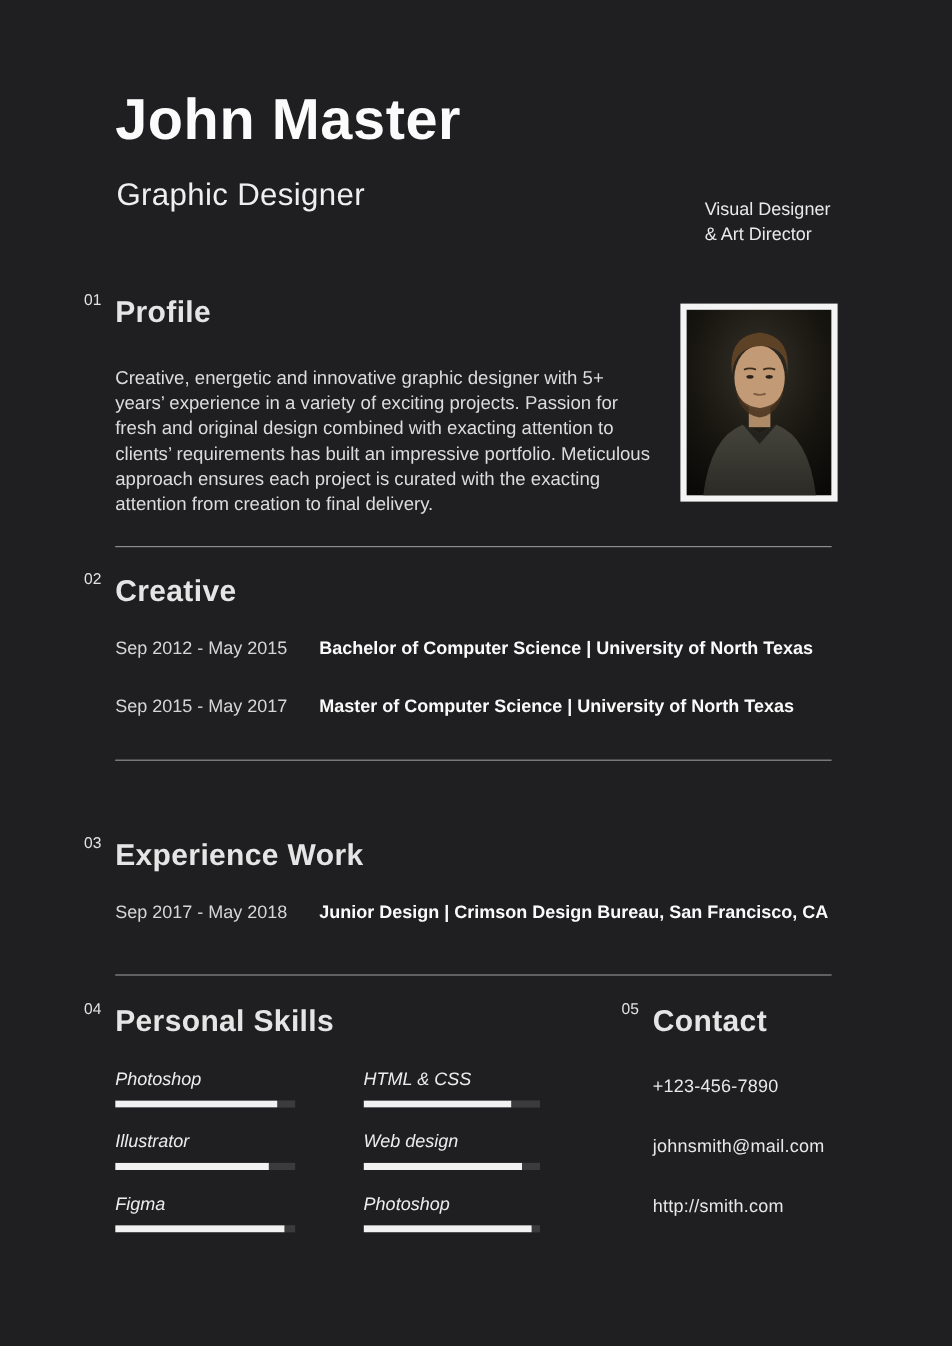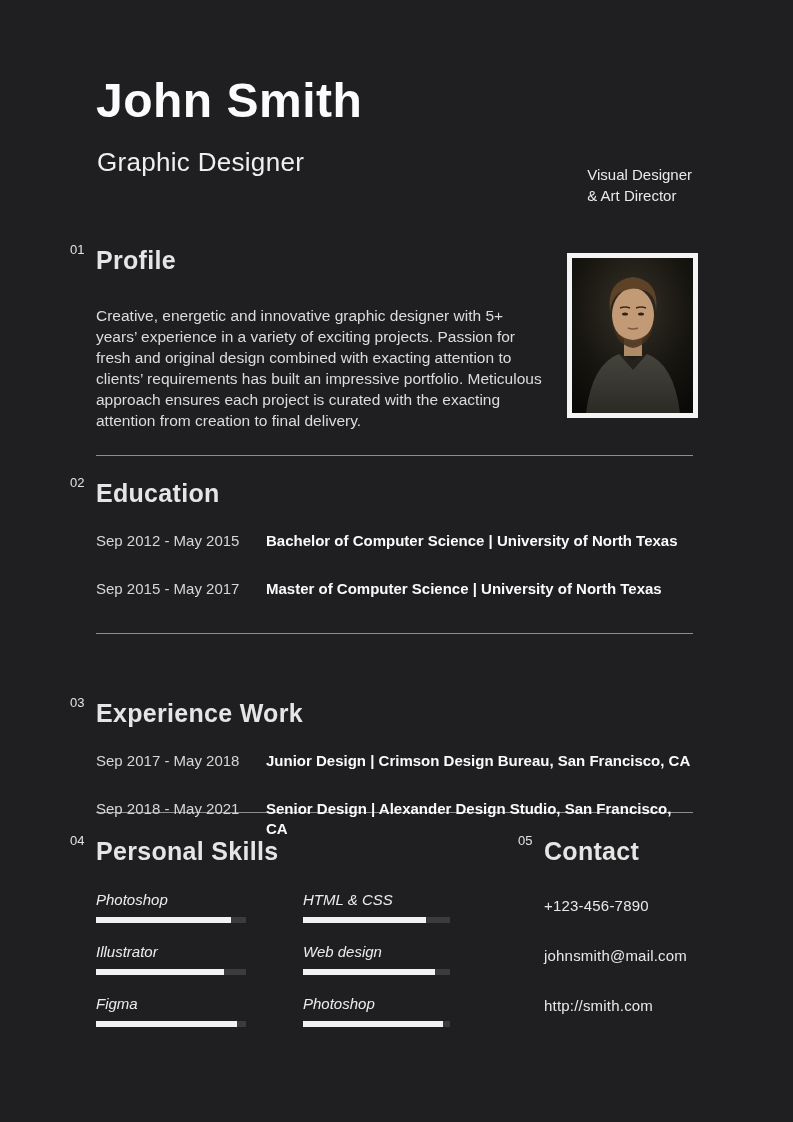--- a/index.html
+++ b/index.html
@@ -90,21 +90,21 @@
   .contact-line{
     margin-top:30px;font-size:15px;line-height:20px;color:#e8e8e8;
     letter-spacing:.2px;
   }
 </style>
 </head>
 <body>
 
 <div class="page">
 
-  <h1 class="name">John Smith</h1>
+  <h1 class="name">John Master</h1>
   <div class="job-title">Graphic Designer</div>
   <div class="tagline">
     <div>Visual Designer</div>
     <div>&amp; Art Director</div>
   </div>
 
   <section id="profile">
     <div class="sec-head">
       <span class="sec-num">01</span>
       <h2 class="sec-title">Profile</h2>
@@ -140,45 +140,41 @@
     </svg>
   </div>
 
   <div class="divider" id="div1"></div>
   <div class="divider" id="div2"></div>
   <div class="divider" id="div3"></div>
 
   <section class="timeline" id="education">
     <div class="sec-head">
       <span class="sec-num">02</span>
-      <h2 class="sec-title">Education</h2>
+      <h2 class="sec-title">Creative</h2>
     </div>
     <div class="t-row first">
       <span class="t-dates">Sep 2012 - May 2015</span>
       <span class="t-desc">Bachelor of Computer Science | University of North Texas</span>
     </div>
     <div class="t-row second">
       <span class="t-dates">Sep 2015 - May 2017</span>
       <span class="t-desc">Master of Computer Science | University of North Texas</span>
     </div>
   </section>
 
   <section class="timeline" id="experience">
     <div class="sec-head">
       <span class="sec-num">03</span>
       <h2 class="sec-title">Experience Work</h2>
     </div>
     <div class="t-row first">
       <span class="t-dates">Sep 2017 - May 2018</span>
       <span class="t-desc">Junior Design | Crimson Design Bureau, San Francisco, CA</span>
     </div>
-    <div class="t-row second">
-      <span class="t-dates">Sep 2018 - May 2021</span>
-      <span class="t-desc">Senior Design | Alexander Design Studio, San Francisco, CA</span>
-    </div>
   </section>
 
   <section id="skills">
     <div class="sec-head">
       <span class="sec-num">04</span>
       <h2 class="sec-title">Personal Skills</h2>
     </div>
     <div class="skills-grid">
 
       <div class="skill">

